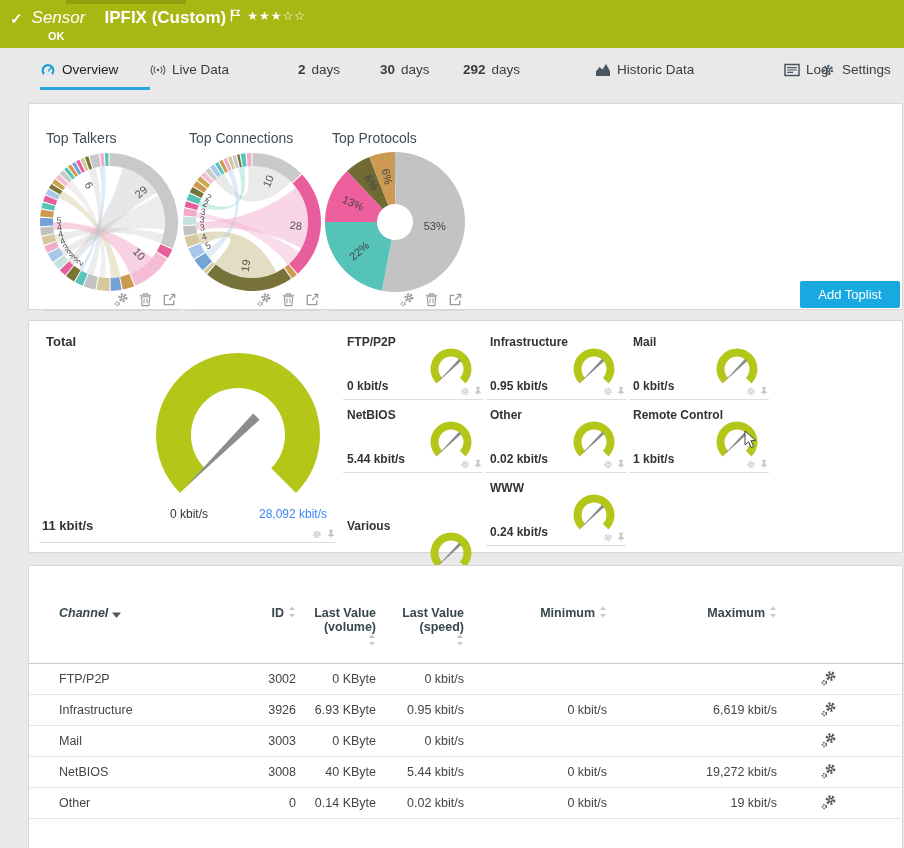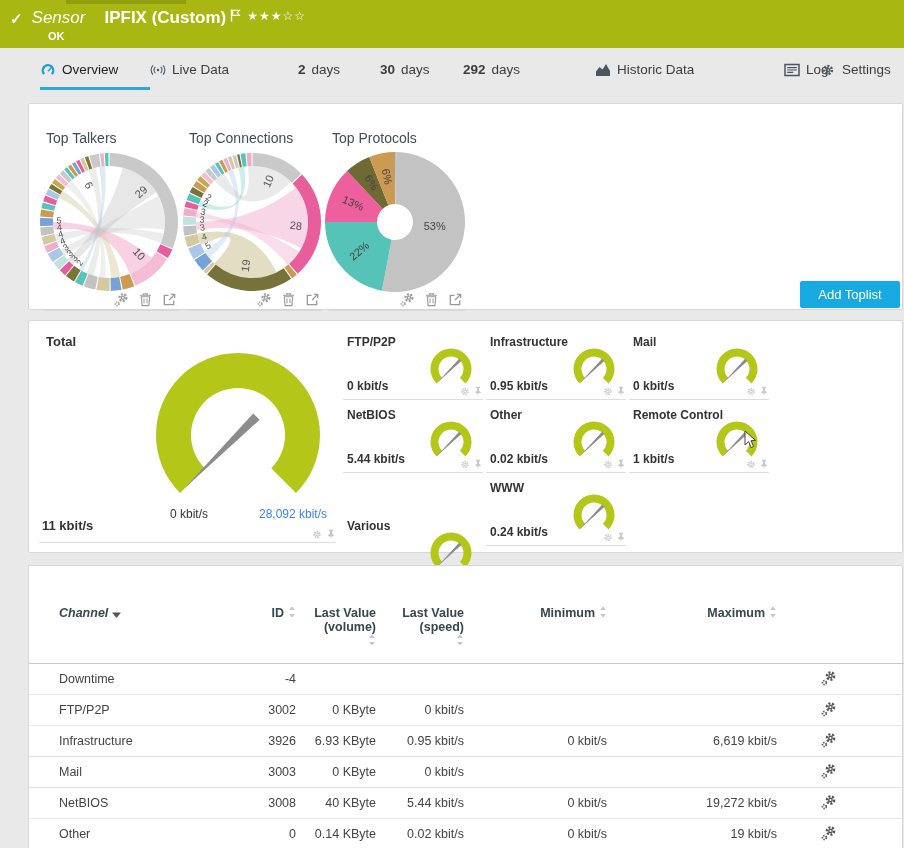--- a/index.html
+++ b/index.html
@@ -519,33 +519,20 @@
                 <path d="M4 11.5L1 7.9h6z" fill="#c2c7d0"></path>
               </svg></span></th>
           <th><span class="hdr2line">Maximum</span><span class="sorters"><svg viewBox="0 0 8 12" width="8" height="12">
                 <path d="M4 0.5l3 3.6H1z" fill="#c2c7d0"></path>
                 <path d="M4 11.5L1 7.9h6z" fill="#c2c7d0"></path>
               </svg></span></th>
           <th></th>
         </tr>
       </thead>
     <tbody id="chan-body">
-        <tr>
-          <td class="first">Downtime</td>
-          <td>-4</td>
-          <td></td>
-          <td></td>
-          <td></td>
-          <td></td>
-          <td class="gearcell"><span class="gearsvg" style="display: inline-block;"><svg viewBox="0 0 16 16" width="100%" height="100%">
-                <circle cx="9.5" cy="6" r="3.6" fill="none" stroke="#555" stroke-width="2.4" stroke-dasharray="2.1 1.5"></circle>
-                <circle cx="9.5" cy="6" r="1.7" fill="none" stroke="#555" stroke-width="1.3"></circle>
-                <circle cx="3.4" cy="12.6" r="1.9" fill="none" stroke="#555" stroke-width="1.7" stroke-dasharray="1.3 1"></circle>
-              </svg></span></td>
-        </tr>
         <tr>
           <td class="first">FTP/P2P</td>
           <td>3002</td>
           <td>0 KByte</td>
           <td>0 kbit/s</td>
           <td></td>
           <td></td>
           <td class="gearcell"><span class="gearsvg" style="display: inline-block;"><svg viewBox="0 0 16 16" width="100%" height="100%">
                 <circle cx="9.5" cy="6" r="3.6" fill="none" stroke="#555" stroke-width="2.4" stroke-dasharray="2.1 1.5"></circle>
                 <circle cx="9.5" cy="6" r="1.7" fill="none" stroke="#555" stroke-width="1.3"></circle>

